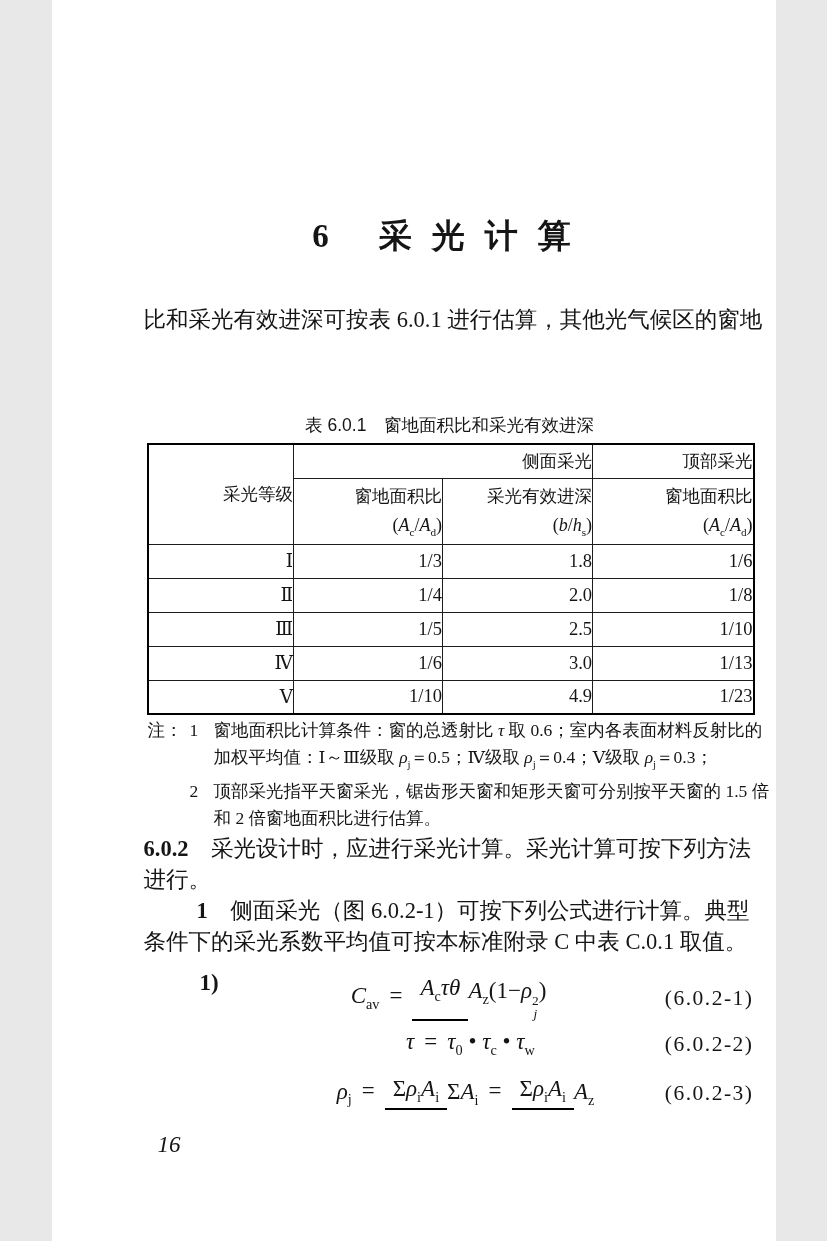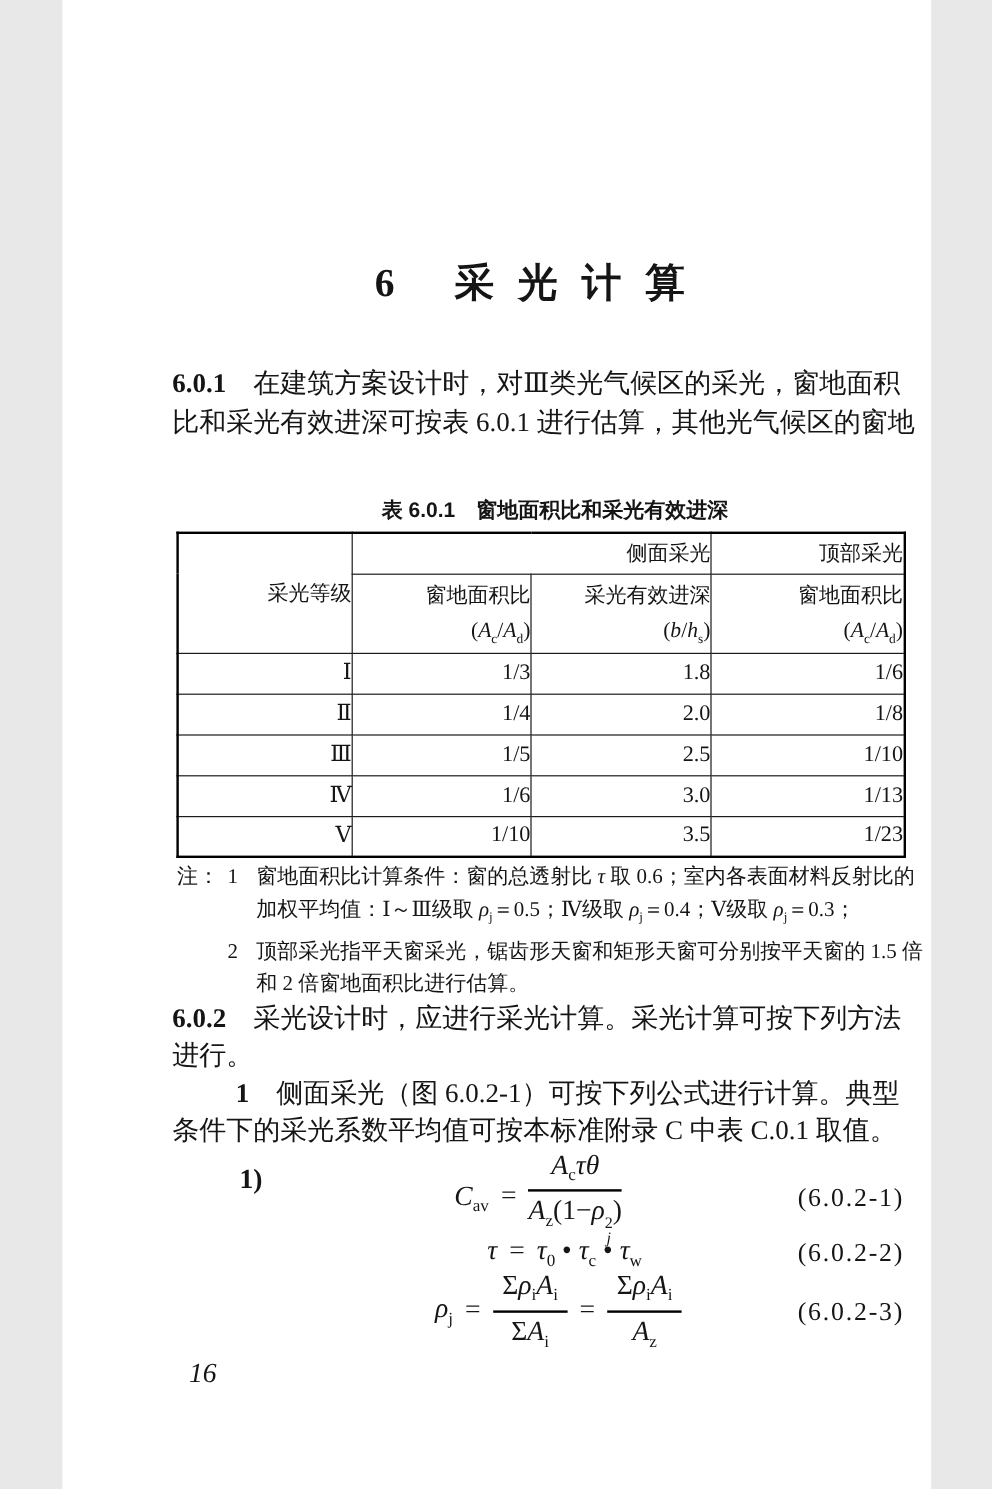--- a/index.html
+++ b/index.html
@@ -16,23 +16,23 @@
   .chapter-title .num{margin-right:30px;letter-spacing:0;}
   .chapter-title .chars{letter-spacing:20px;padding-left:20px;}
   
   .para{position:absolute;left:92px;width:650px;font-size:22.5px;line-height:32px;}
   .para div{white-space:nowrap;}
   .p601{top:304px;}
   .p602{top:833px;line-height:31px;}
   .indent-item{padding-left:53px;}
   
   .tbl-caption{
-    position:absolute;top:413px;left:108px;width:606px;text-align:center;
+    position:absolute;top:413px;left:95px;width:606px;text-align:center;
     font-family:"Liberation Sans","DejaVu Sans",sans-serif;
-    font-weight:bold;font-size:17.5px;white-space:nowrap;
+    font-weight:normal;font-size:17.5px;white-space:nowrap;
   }
   
   .tbl-wrap{position:absolute;top:443px;left:95px;}
   table{border-collapse:collapse;table-layout:fixed;width:606px;background:#fff;}
   td{border:1px solid #1c1c1c;text-align:right;vertical-align:middle;padding:0;}
   table{border:2px solid #000;}
   td.hdr{font-family:"Liberation Sans","DejaVu Sans",sans-serif;font-size:17.5px;}
   .sub-label{font-family:"Liberation Sans","DejaVu Sans",sans-serif;font-size:17.5px;}
   .sub-formula{font-size:18px;margin-top:7px;}
   td.data{font-size:18.5px;}
@@ -49,40 +49,39 @@
     justify-content:center;font-size:23px;
   }
   .eq1{top:956px;height:84px;}
   .eq2{top:1022px;height:44px;}
   .eq3{top:1058px;height:70px;}
   .eq2 .eq-expr{margin-left:44px;}
   .eq3 .eq-expr{margin-left:34px;}
   .eq-label{position:absolute;left:56px;top:14px;font-weight:bold;font-size:23px;}
   .eq-number{position:absolute;right:0;letter-spacing:1.5px;font-size:21.5px;}
   .eqs{padding:0 10px;}
-  .frac{display:inline-flex;flex-direction:column;text-align:center;vertical-align:middle;}
+  .frac{display:inline-flex;flex-direction:row;text-align:center;vertical-align:middle;}
   .fnum{border-bottom:2px solid #000;padding:0 8px 3px;}
   .fden{padding-top:3px;}
   .ss{display:inline-flex;flex-direction:column;font-size:0.58em;line-height:1;vertical-align:-0.5em;}
   .ss span:first-child{font-style:normal;}
   .ss span:last-child{font-style:italic;}
   
   .page-number{position:absolute;left:106px;top:1132px;font-style:italic;font-size:23px;}
 </style>
 </head>
 <body>
 
 <div class="page">
 
   <div class="chapter-title">
     <span class="num">6</span><span class="chars">采光计算</span>
   </div>
 
   <div class="para p601">
-    <div><b>6.0.1</b>　在建筑方案设计时，对Ⅲ类光气候区的采光，窗地面积</div>
     <div>比和采光有效进深可按表 6.0.1 进行估算，其他光气候区的窗地</div>
   </div>
 
   <div class="tbl-caption">表 6.0.1　窗地面积比和采光有效进深</div>
 
   <div class="tbl-wrap">
     <table>
       <colgroup>
           <col style="width:146px">
           <col style="width:149px">
@@ -129,21 +128,21 @@
       </tr>
       <tr style="height:34px">
         <td class="data">Ⅳ</td>
         <td class="data">1/6</td>
         <td class="data">3.0</td>
         <td class="data">1/13</td>
       </tr>
       <tr style="height:34px">
         <td class="data">Ⅴ</td>
         <td class="data">1/10</td>
-        <td class="data">3.5</td>
+        <td class="data">4.9</td>
         <td class="data">1/23</td>
       </tr>
     </tbody>
       </table>
   </div>
 
   <div class="notes">
     <div class="note-item">
       <span class="note-label">注：</span>
       <span class="note-num">1</span>

